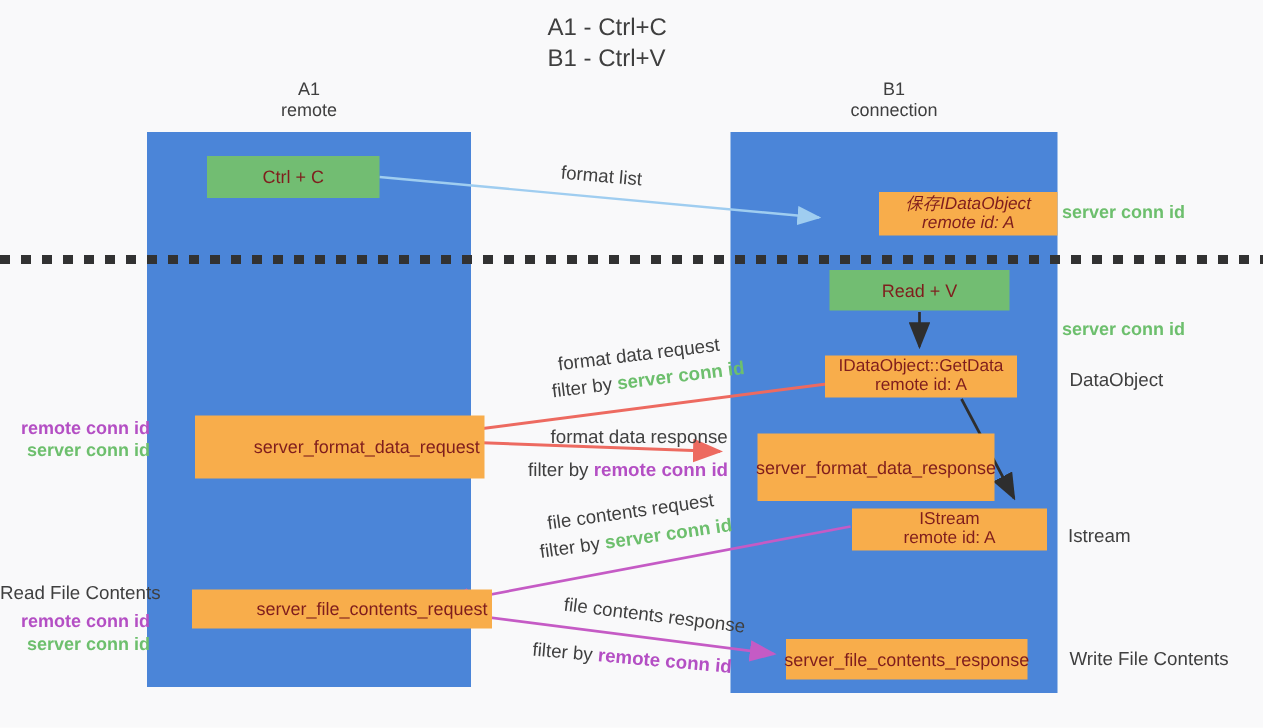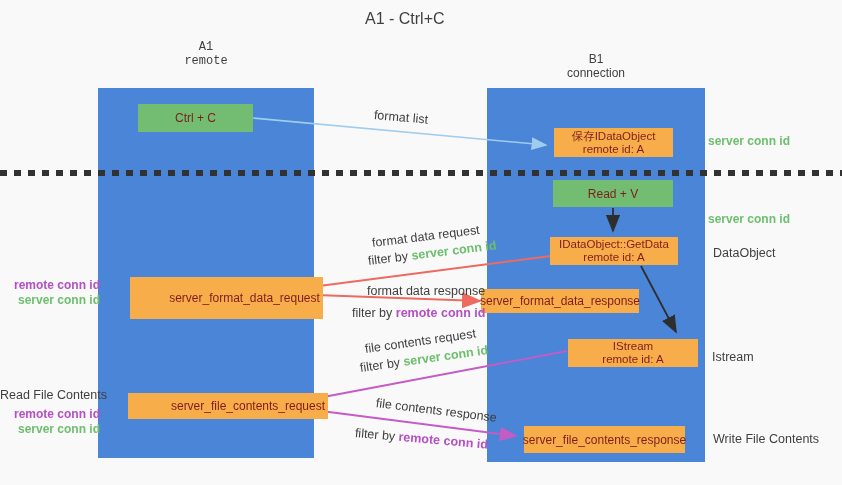--- a/index.html
+++ b/index.html
@@ -39,23 +39,24 @@
   .side.purple{color:var(--text-purple);font-weight:bold;font-size:12px;}
   .left-group{text-align:right;line-height:15px;z-index:5;}
 </style>
 </head>
 <body>
 
 <div class="stage">
 
   <div class="abs title">
     <div>A1 - Ctrl+C</div>
+    <div>B1 - Ctrl+V</div>
   </div>
 
-  <div class="abs col-header" style="left:98px;top:40px;width:216px;font-family:Liberation Mono, monospace;">
+  <div class="abs col-header" style="left:98px;top:52px;width:216px;">
     <div>A1</div>
     <div>remote</div>
   </div>
   <div class="abs col-header" style="left:487px;top:52px;width:218px;">
     <div>B1</div>
     <div>connection</div>
   </div>
 
   <div class="abs lifeline" style="left:98px;top:88px;width:216px;height:370px;"></div>
   <div class="abs lifeline" style="left:487px;top:88px;width:218px;height:374px;"></div>
@@ -83,39 +84,39 @@
     <path class="ln-red" d="M551,256 L296,289" marker-end="url(#m-red)"></path>
     <path class="ln-red" d="M289,294 L480,301" marker-end="url(#m-red)"></path>
     <path class="ln-purple" d="M567,351 L297,402" marker-end="url(#m-purple)"></path>
     <path class="ln-purple" d="M290,407 L516,436" marker-end="url(#m-purple)"></path>
   </svg>
 
   <div class="abs node green" style="left:138px;top:104px;width:115px;height:28px;">
     <div class="one">Ctrl + C</div>
   </div>
 
-  <div class="abs node orange" style="left:554px;top:128px;width:119px;height:29px;">
+  <div class="abs node orange" style="left:586px;top:128px;width:119px;height:29px;font-style:italic;">
     <div class="l2">保存IDataObject</div>
     <div class="l2">remote id: A</div>
   </div>
 
   <div class="abs node green" style="left:553px;top:180px;width:120px;height:27px;">
     <div class="one">Read + V</div>
   </div>
 
   <div class="abs node orange" style="left:550px;top:237px;width:128px;height:28px;">
     <div class="l2">IDataObject::GetData</div>
     <div class="l2">remote id: A</div>
   </div>
 
   <div class="abs node orange" style="left:130px;top:277px;width:157px;height:42px;padding-left:36px;">
     <div class="one">server_format_data_request</div>
   </div>
 
-  <div class="abs node orange" style="left:481px;top:289px;width:158px;height:24px;align-items:center;">
+  <div class="abs node orange" style="left:505px;top:289px;width:158px;height:45px;align-items:center;">
     <div class="one">server_format_data_response</div>
   </div>
 
   <div class="abs node orange" style="left:568px;top:339px;width:130px;height:28px;">
     <div class="l2">IStream</div>
     <div class="l2">remote id: A</div>
   </div>
 
   <div class="abs node orange" style="left:128px;top:393px;width:160px;height:26px;padding-left:40px;">
     <div class="one">server_file_contents_request</div>

